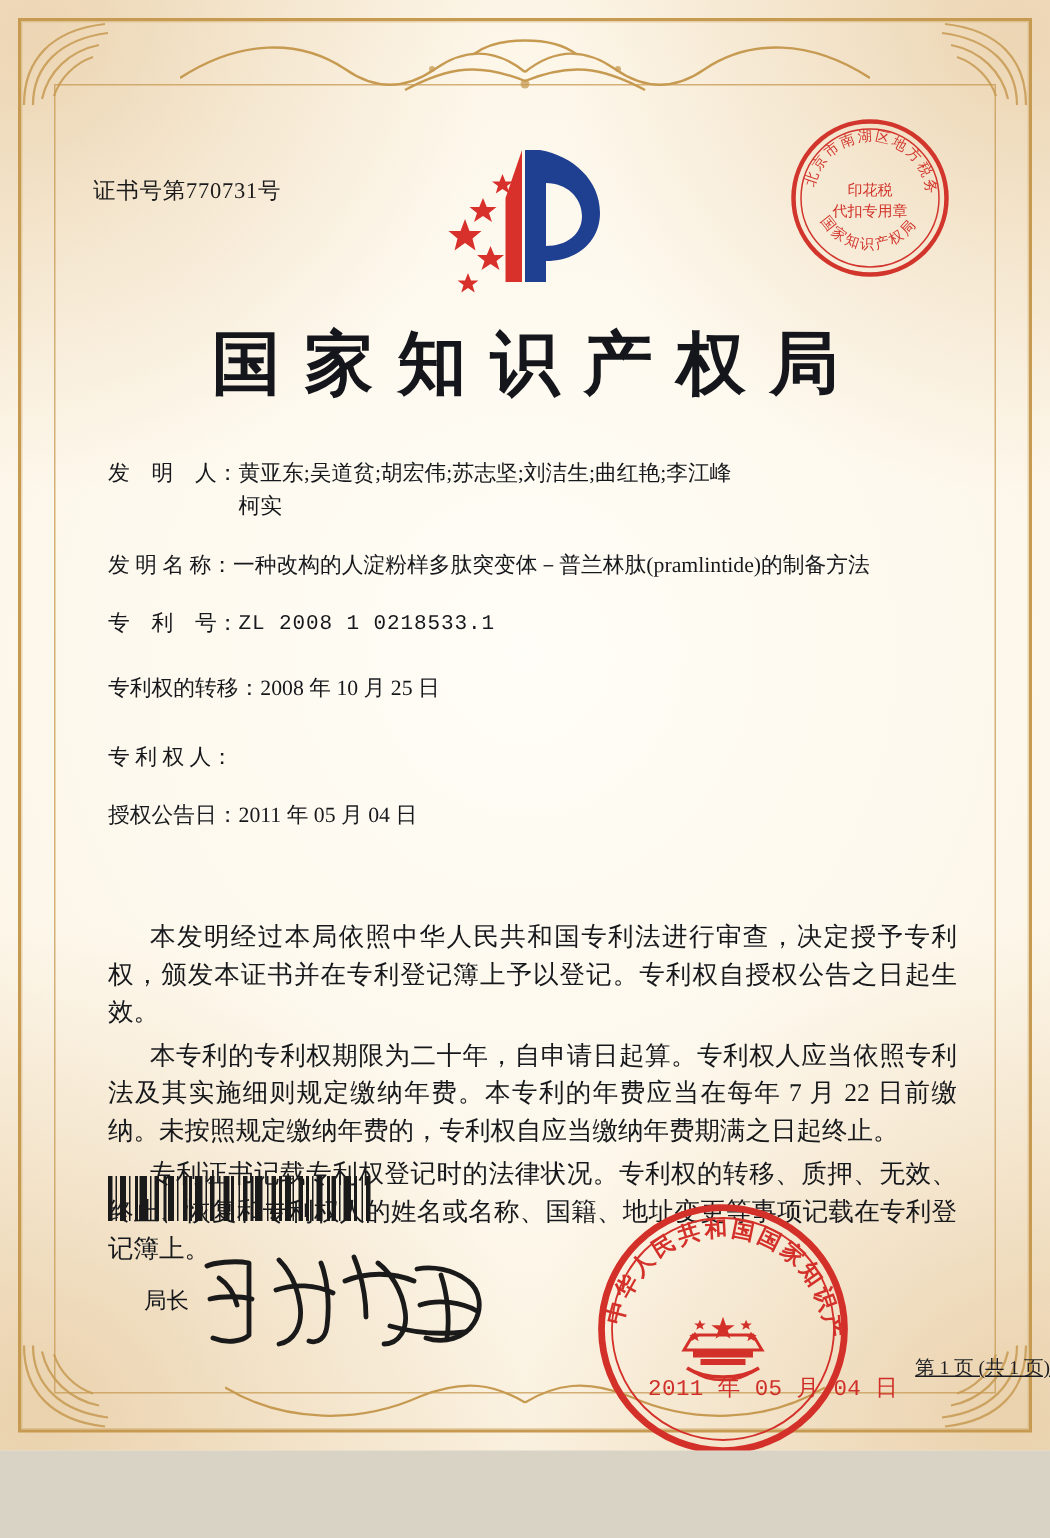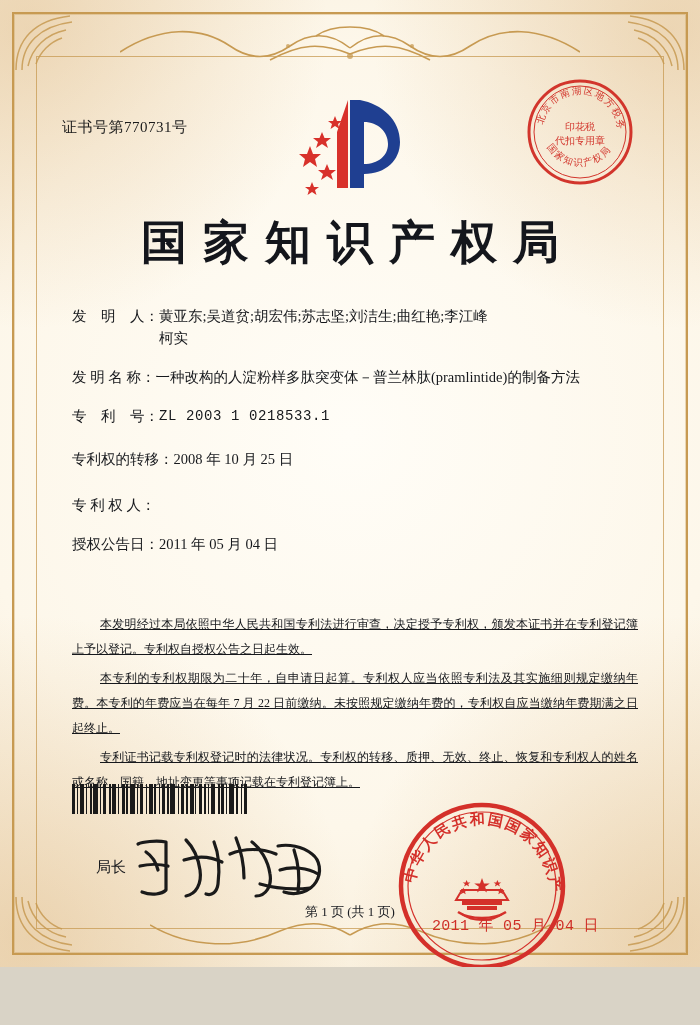--- a/index.html
+++ b/index.html
@@ -139,25 +139,24 @@
   .field-value .line2 {
     display: block;
   }
   .gap-lg { margin-bottom: 24px; }
   .gap-md { margin-bottom: 21px; }
 
   
   .body-text {
     position: absolute;
     left: 72px; right: 62px; top: 612px;
-    font-size: 12px;
+    font-size: 17px;
     line-height: 25px;
     color: #16181c;
     text-align: justify;
-    text-decoration: underline;
   }
   .body-text p {
     margin: 0 0 4px 0;
     text-indent: 28px;
   }
 
   
   .barcode {
     position: absolute;
     left: 72px; top: 784px;
@@ -196,23 +195,24 @@
     font-size: 15px;
     color: #cf2f28;
     font-family: "Liberation Mono", "DejaVu Sans Mono", monospace;
     letter-spacing: .3px;
   }
 
   
   .page-footer {
     position: absolute;
     left: 0; right: 0; bottom: 46px;
-    text-align: center;
+    text-align: right;
     font-size: 13px;
     color: #1b1d22;
+    text-decoration: underline;
   }
 </style>
 </head>
 <body>
 
 <div class="cert-page">
 
   <div class="paper-tint"></div>
 
   <div class="border-outer"></div>
@@ -315,21 +315,21 @@
       </span>
     </div>
 
     <div class="field-row">
       <span class="field-label">发 明 名 称：</span>
       <span class="field-value">一种改构的人淀粉样多肽突变体－普兰林肽(pramlintide)的制备方法</span>
     </div>
 
     <div class="field-row gap-md">
       <span class="field-label">专　利　号：</span>
-      <span class="field-value mono">ZL 2003 1 0218533.1</span>
+      <span class="field-value mono">ZL 2008 1 0218533.1</span>
     </div>
 
     <div class="field-row gap-lg">
       <span class="field-label">专利权的转移：</span>
       <span class="field-value">2008 年 10 月 25 日</span>
     </div>
 
     <div class="field-row">
       <span class="field-label">专 利 权 人：</span>
     </div>

